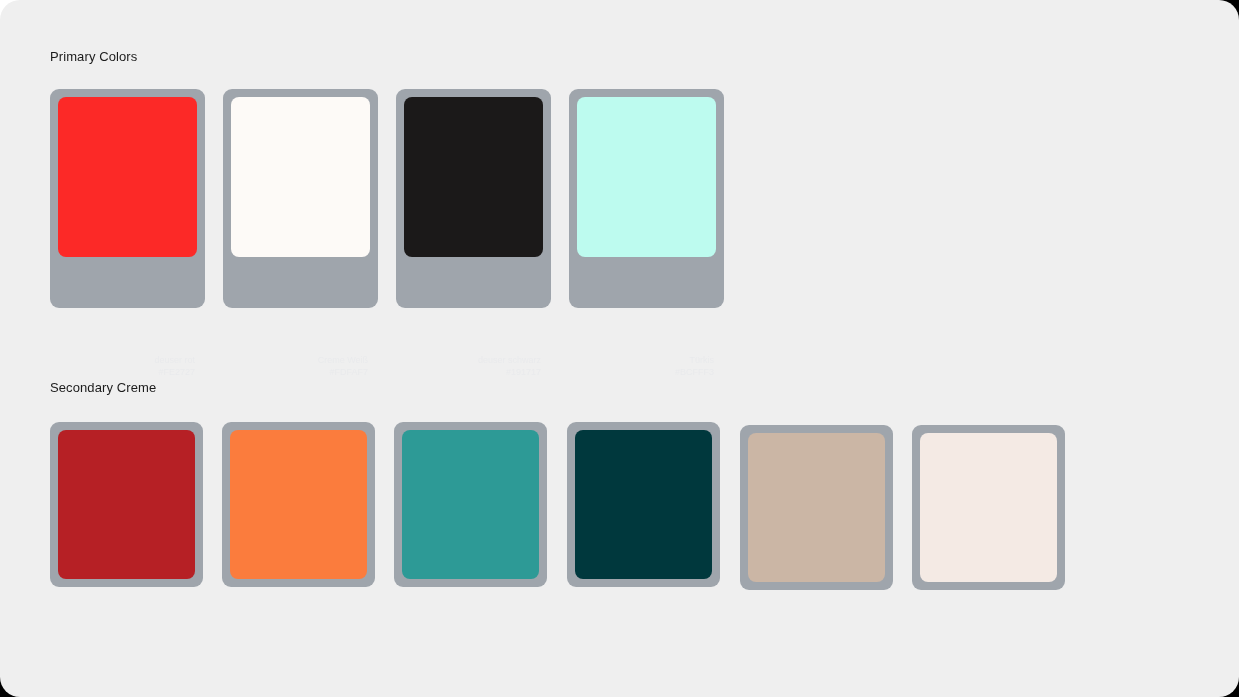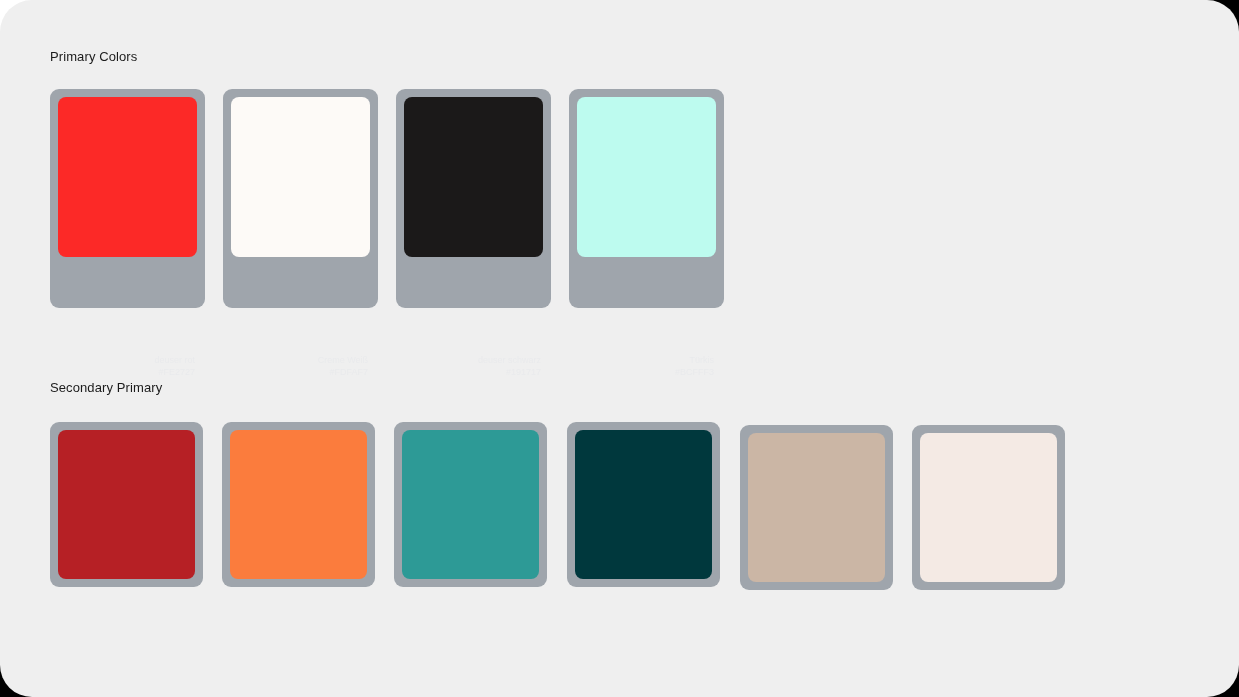--- a/index.html
+++ b/index.html
@@ -23,21 +23,21 @@
     width: 620px; height: 349px;
     background: #ffffff;
   }
 
   #page {
     position: absolute;
     left: 0; top: 0;
     width: 1239px;
     height: 697px;
     background: #EFEFEF;
-    border-radius: 32px;
+    border-radius: 20px;
     overflow: hidden;
   }
 
   .section-title {
     position: absolute;
     left: 50px;
     font-size: 13px;
     color: #1b1b1b;
     letter-spacing: 0.1px;
     white-space: nowrap;
@@ -82,21 +82,21 @@
 <body>
 
 <div id="backdrop-white"></div>
 
 <div id="page">
 
   <div class="section-title" id="primary-title">Primary Colors</div>
 
   <div id="primary-row"></div>
 
-  <div class="section-title" id="secondary-title">Secondary Primary</div>
+  <div class="section-title" id="secondary-title">Secondary Creme</div>
 
   <div id="secondary-row"></div>
 
 <div class="card primary-card" style="left: 50px; background: rgb(159, 165, 172);">
       <div class="swatch" style="background: rgb(252, 41, 39);"></div>
       <div class="card-meta" style="color: rgb(233, 234, 236);">
         <span class="name">deuser rot</span>
         <span class="hex">#FE2727</span>
       </div>
     </div>

